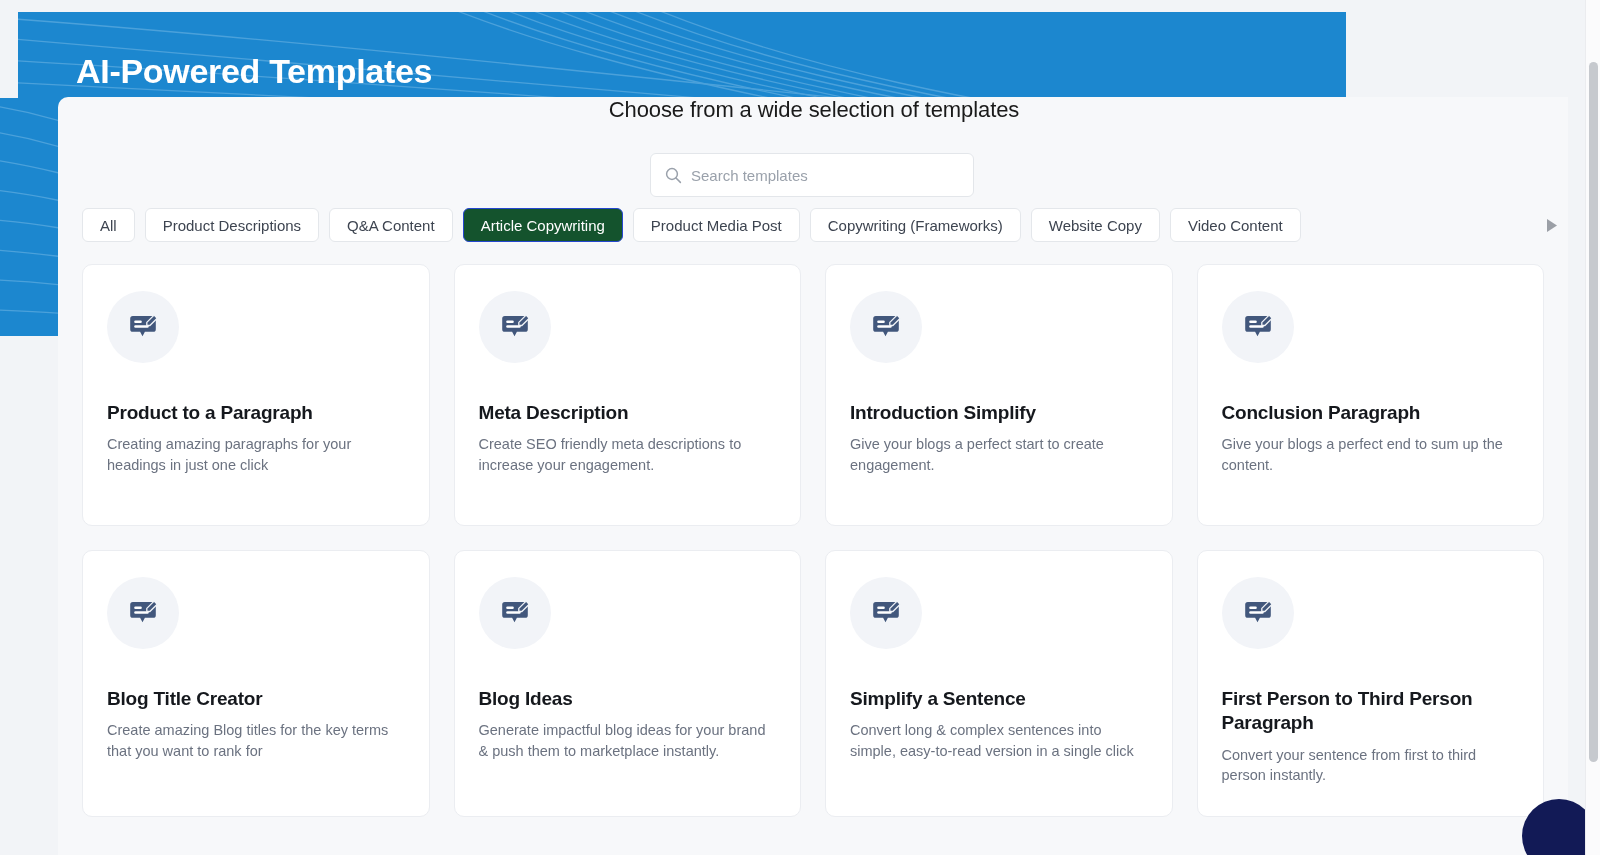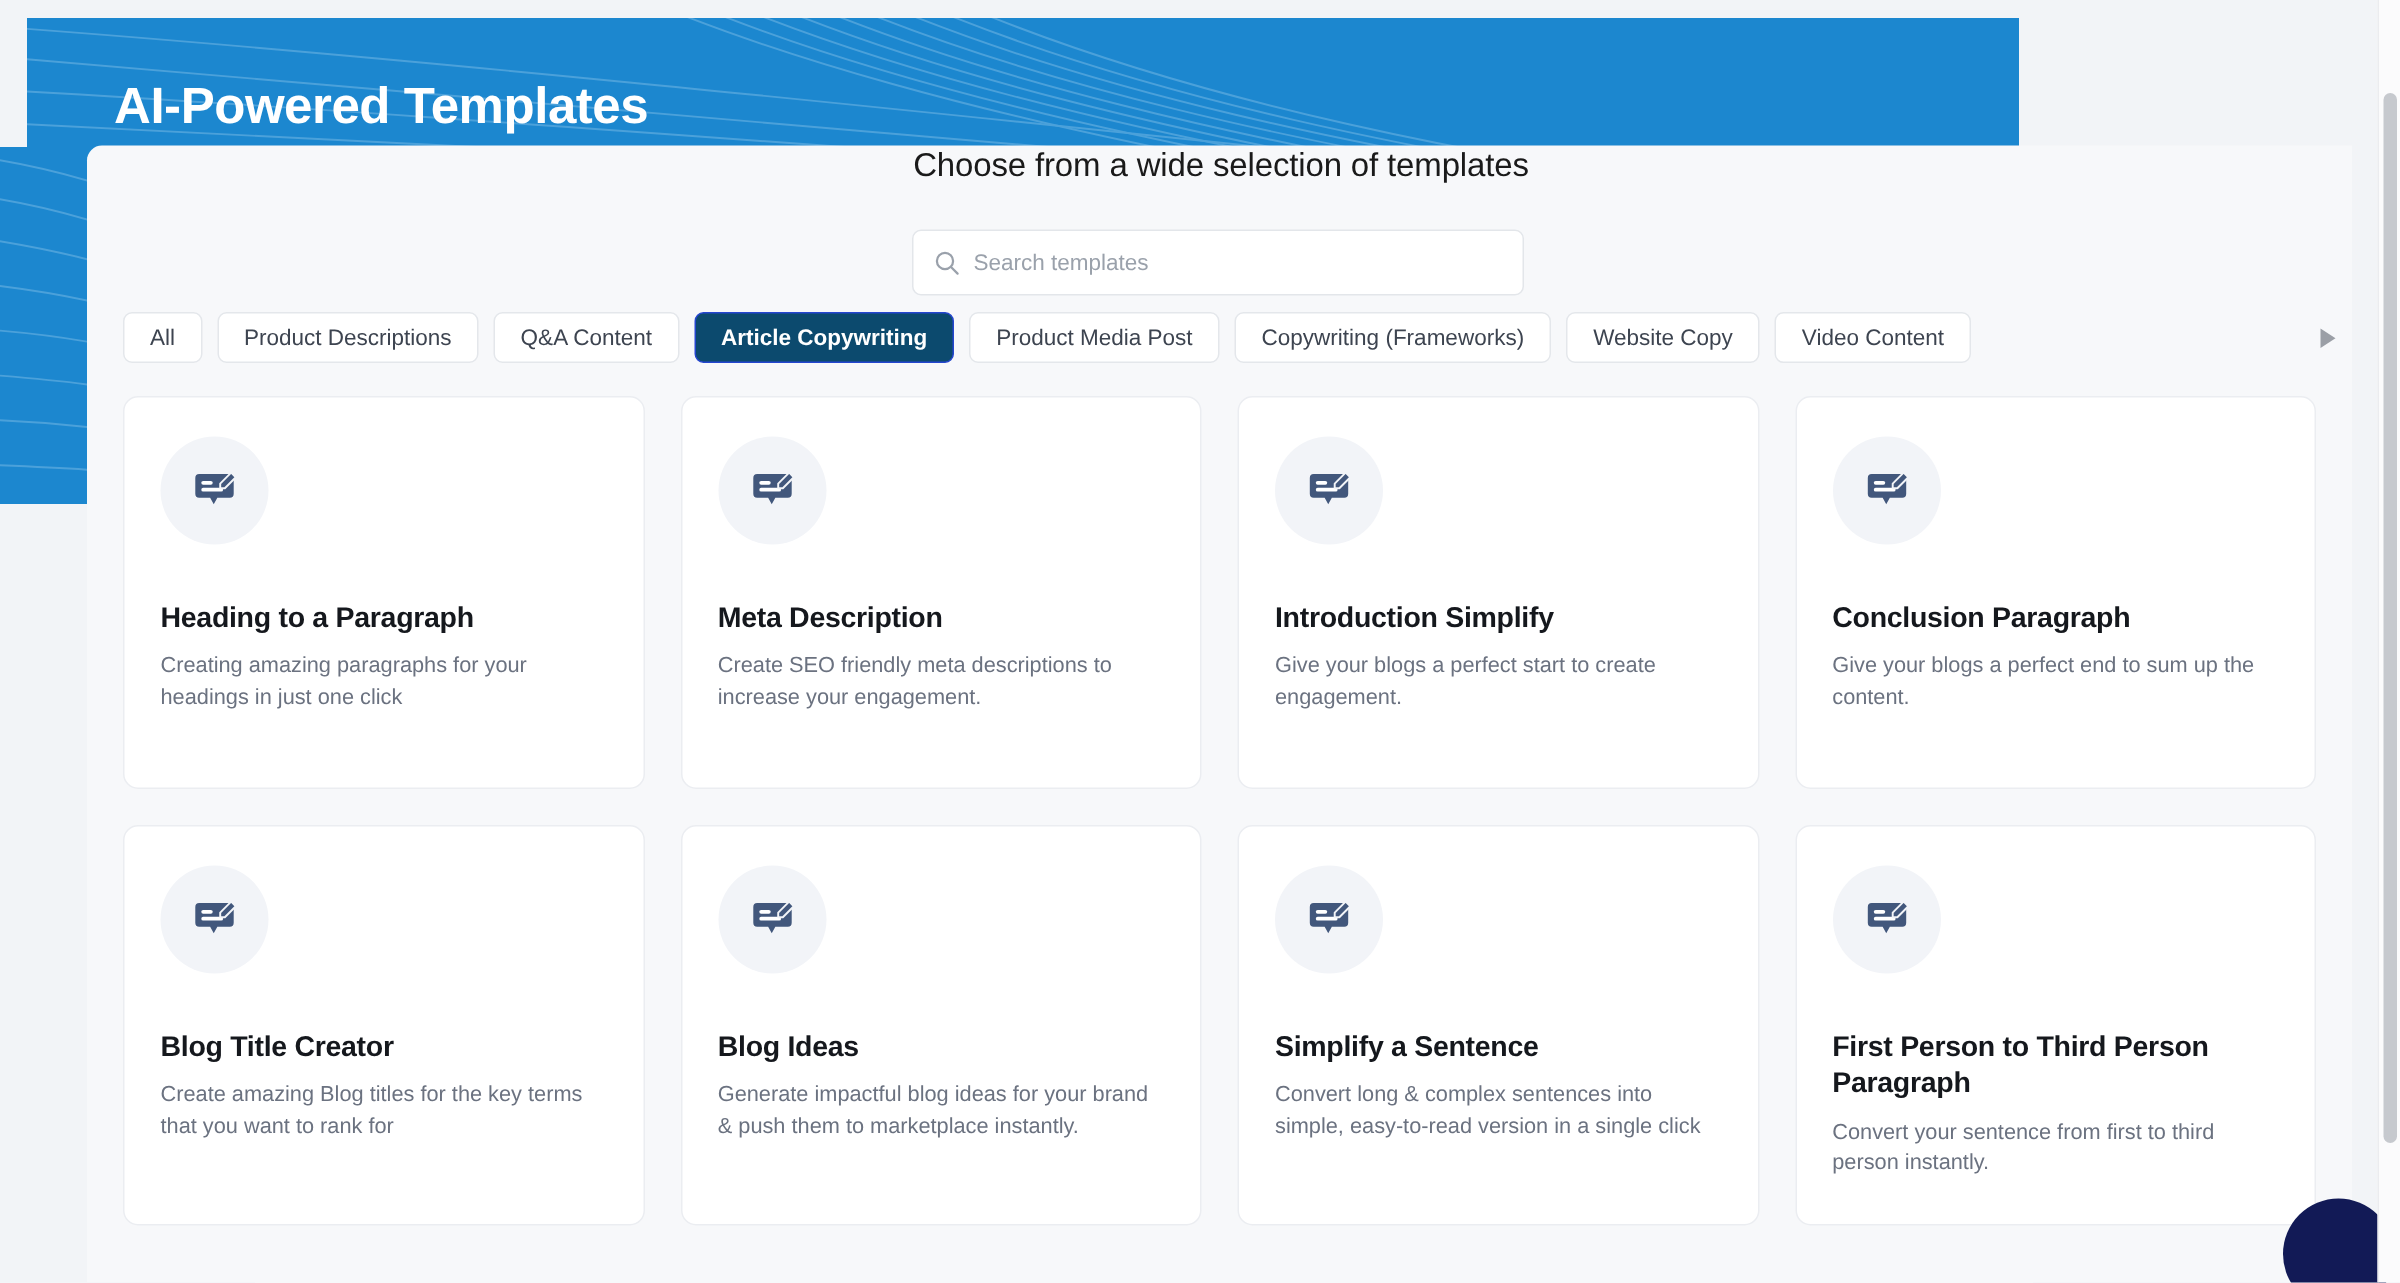--- a/index.html
+++ b/index.html
@@ -82,21 +82,21 @@
   .panel-title {
     font-size: 22px;
     color: #1a1a1a;
     font-weight: normal;
     letter-spacing: -0.1px;
     padding-left: 2px;
   }
 
   .search-box {
     position: relative;
-    width: 408px;
+    width: 324px;
     height: 44px;
     background: #ffffff;
     border: 1px solid #e3e6ea;
     border-radius: 6px;
     display: flex;
     align-items: center;
     padding-left: 14px;
     margin-right: 2px;
   }
   .search-icon { flex: 0 0 auto; display: block; margin-right: 9px; }
@@ -135,24 +135,24 @@
     font-family: "Liberation Sans", sans-serif;
     font-size: 15px;
     color: #3d4450;
     display: inline-flex;
     align-items: center;
     cursor: pointer;
     line-height: 1;
     text-align: right;
   }
   .tab.active {
-    background: #0c4a6e;
+    background: #14532d;
     border-color: #2546cf;
     color: #ffffff;
-    font-weight: bold;
+    font-weight: normal;
   }
   .tabs-next {
     position: absolute;
     right: 6px;
     top: 50%;
     transform: translateY(-50%);
     width: 22px;
     height: 34px;
     display: flex;
     align-items: center;
@@ -308,21 +308,21 @@
     <div class="grid" id="cards-grid">
         <div class="card">
           <div class="card-icon-circle">
             <svg width="34" height="34" viewBox="0 0 34 34">
   <path d="M4.2 8.6a2.6 2.6 0 0 1 2.6-2.6h20.4a2.6 2.6 0 0 1 2.6 2.6v10.6a2.6 2.6 0 0 1-2.6 2.6h-8.3l-2.4 4.4-2.4-4.4H6.8a2.6 2.6 0 0 1-2.6-2.6z" fill="#42577c"></path>
   <rect x="8.2" y="10.6" width="7.6" height="2.5" rx="1.25" fill="#ffffff"></rect>
   <rect x="8.2" y="15.2" width="14.5" height="2.5" rx="1.25" fill="#ffffff"></rect>
   <path d="M20.8 12.4l7.3-7.3 3.1 3.1-7.3 7.3h-3.1z" fill="#42577c" stroke="#f2f4f8" stroke-width="1.3" stroke-linejoin="round"></path>
 </svg>
           </div>
-          <div class="card-title">Heading to a Paragraph</div>
+          <div class="card-title">Product to a Paragraph</div>
           <div class="card-desc">Creating amazing paragraphs for your headings in just one click</div>
         </div>
         <div class="card">
           <div class="card-icon-circle">
             <svg width="34" height="34" viewBox="0 0 34 34">
   <path d="M4.2 8.6a2.6 2.6 0 0 1 2.6-2.6h20.4a2.6 2.6 0 0 1 2.6 2.6v10.6a2.6 2.6 0 0 1-2.6 2.6h-8.3l-2.4 4.4-2.4-4.4H6.8a2.6 2.6 0 0 1-2.6-2.6z" fill="#42577c"></path>
   <rect x="8.2" y="10.6" width="7.6" height="2.5" rx="1.25" fill="#ffffff"></rect>
   <rect x="8.2" y="15.2" width="14.5" height="2.5" rx="1.25" fill="#ffffff"></rect>
   <path d="M20.8 12.4l7.3-7.3 3.1 3.1-7.3 7.3h-3.1z" fill="#42577c" stroke="#f2f4f8" stroke-width="1.3" stroke-linejoin="round"></path>
 </svg>

